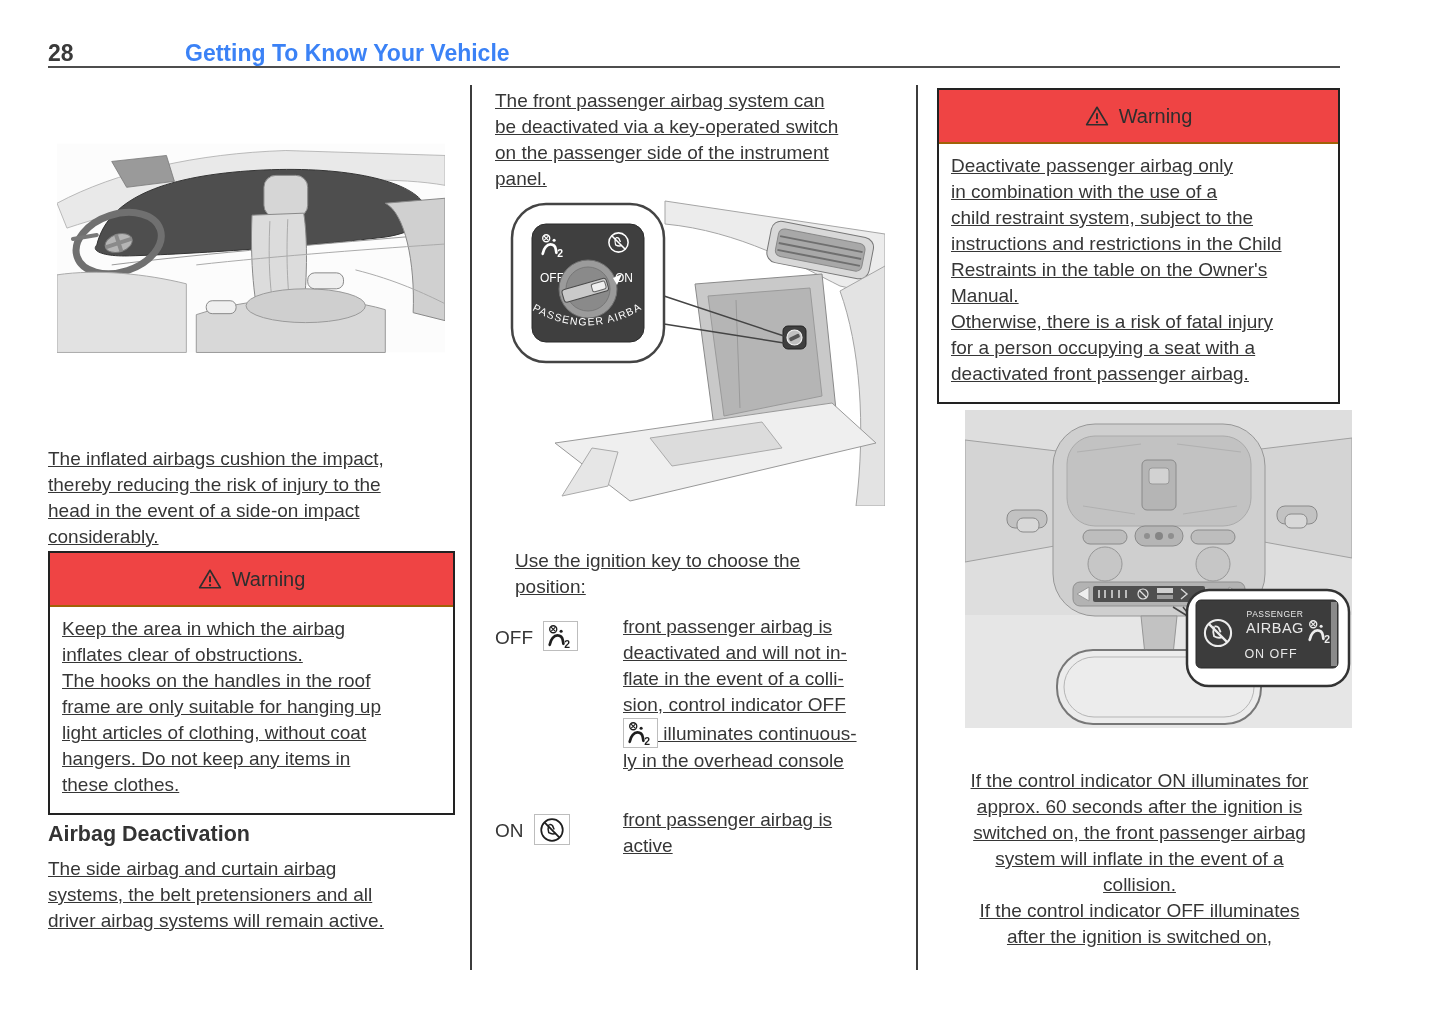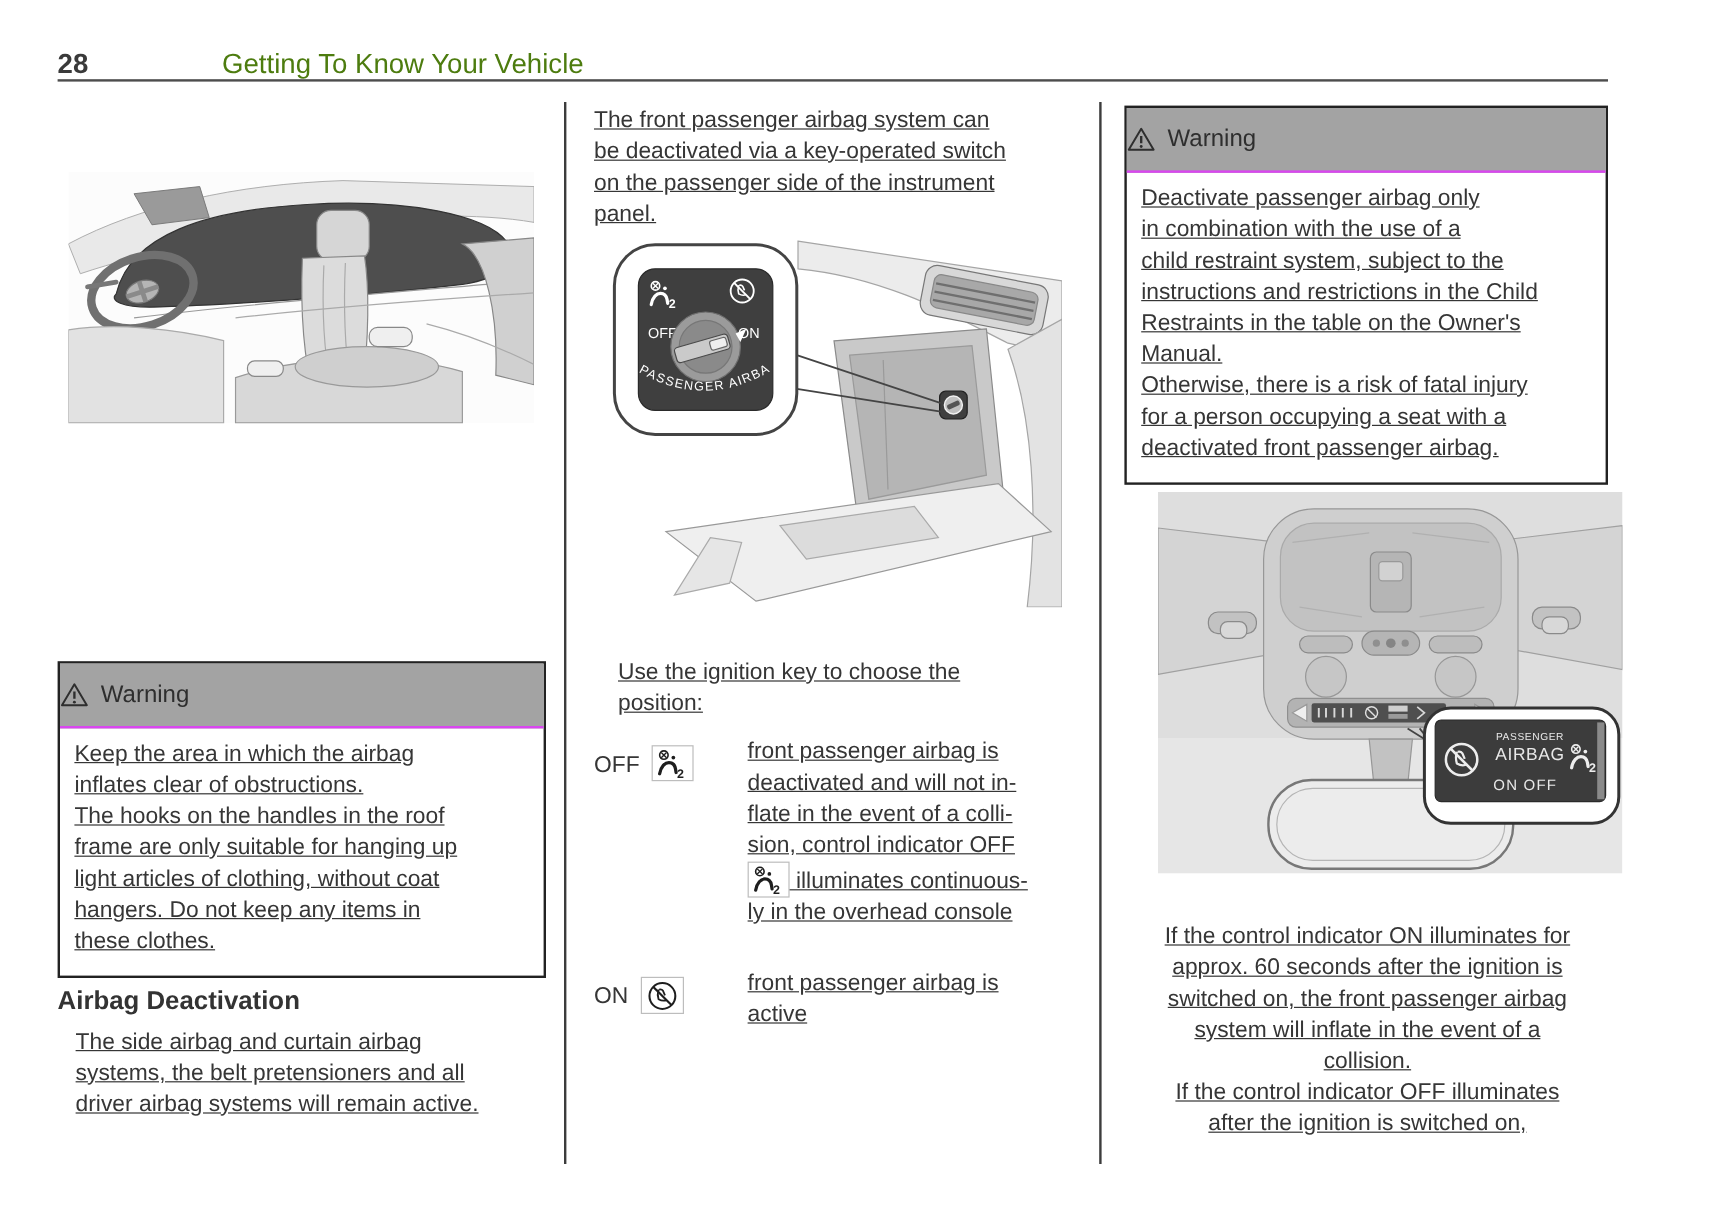--- a/index.html
+++ b/index.html
@@ -4,27 +4,27 @@
 <style>
   html,body{margin:0;padding:0;}
   body{
     width:1445px;height:1018px;overflow:hidden;background:#ffffff;
     font-family:"Liberation Sans","DejaVu Sans",sans-serif;color:#363636;
   }
   .page{position:relative;width:1236px;height:1018px;}
   .abs{position:absolute;}
   .para{font-size:19px;line-height:26px;white-space:pre-line;text-decoration:underline;}
   .pagenum{font-size:23px;font-weight:bold;color:#3a3a3a;}
-  .pagetitle{font-size:23px;font-weight:normal;color:#4d7c0f;}
+  .pagetitle{font-size:23px;font-weight:bold;color:#3b82f6;}
   .headrule{height:2px;background:#4d4d4d;}
   .vsep{width:2px;background:#3c3c3c;}
   .warnbox{border:2px solid #222;background:#fff;}
   .warn-head{
-    background:#a3a3a3;border-bottom:2px solid #d946ef;height:52px;
-    display:flex;align-items:center;justify-content:flex-start;gap:10px;
+    background:#ef4444;border-bottom:2px solid #a16207;height:52px;
+    display:flex;align-items:center;justify-content:center;gap:10px;
     font-size:20px;color:#2e2e2e;
   }
   .warn-body{padding:9px 30px 15px 12px;}
   .subhead{font-size:21.5px;font-weight:bold;color:#333;text-align:right;}
   .pos-row{display:grid;grid-template-columns:128px 1fr;}
   .pos-label{display:flex;align-items:flex-start;gap:10px;padding-top:13px;font-size:19px;color:#363636;}
   .icon-box{
     display:inline-block;border:1px solid #bdbdbd;background:#fff;
     padding:1px 3px 0 3px;vertical-align:-7px;line-height:0;
   }
@@ -95,39 +95,43 @@
 
       <path d="M0,132 C40,126 90,131 130,141 L130,210 L0,210 Z" fill="#e2e2e2" stroke="#aaa"></path>
       <path d="M140,172 C200,152 280,152 330,167 L330,210 L140,210 Z" fill="#d8d8d8" stroke="#999"></path>
       <ellipse cx="250" cy="163" rx="60" ry="17" fill="#cfcfcf" stroke="#999"></ellipse>
       <rect x="252" y="130" width="36" height="16" rx="7" fill="#efefef" stroke="#888"></rect>
       <rect x="150" y="158" width="30" height="13" rx="6" fill="#efefef" stroke="#888"></rect>
       <path d="M140,122 C220,113 330,105 390,101 M300,127 C340,137 370,151 390,161" fill="none" stroke="#aaa" stroke-width="1"></path>
     </svg>
   </figure>
 
+  <div class="abs para" style="left:48px;top:446px;width:408px;">The inflated airbags cushion the impact,
+thereby reducing the risk of injury to the
+head in the event of a side-on impact
+considerably.</div>
 
   <div class="abs warnbox" style="left:48px;top:551px;width:403px;">
     <div class="warn-head">
       <svg width="24" height="22" viewBox="0 0 22 20" style="color:#2e2e2e">
           <use href="#sym-warning-triangle"></use>
         </svg>
       <span>Warning</span>
     </div>
     <div class="warn-body para">Keep the area in which the airbag
 inflates clear of obstructions.
 The hooks on the handles in the roof
 frame are only suitable for hanging up
 light articles of clothing, without coat
 hangers. Do not keep any items in
 these clothes.</div>
   </div>
 
   <div class="abs subhead" style="left:48px;top:822px;">Airbag Deactivation</div>
-  <div class="abs para" style="left:48px;top:856px;width:408px;margin-left:15px;">The side airbag and curtain airbag
+  <div class="abs para" style="left:48px;top:856px;width:408px;">The side airbag and curtain airbag
 systems, the belt pretensioners and all
 driver airbag systems will remain active.</div>
 
   <div class="abs para" style="left:495px;top:88px;width:412px;">The front passenger airbag system can
 be deactivated via a key-operated switch
 on the passenger side of the instrument
 panel.</div>
 
   <figure class="abs" style="left:500px;top:196px;">
     <svg width="385" height="310" viewBox="0 0 385 310">

